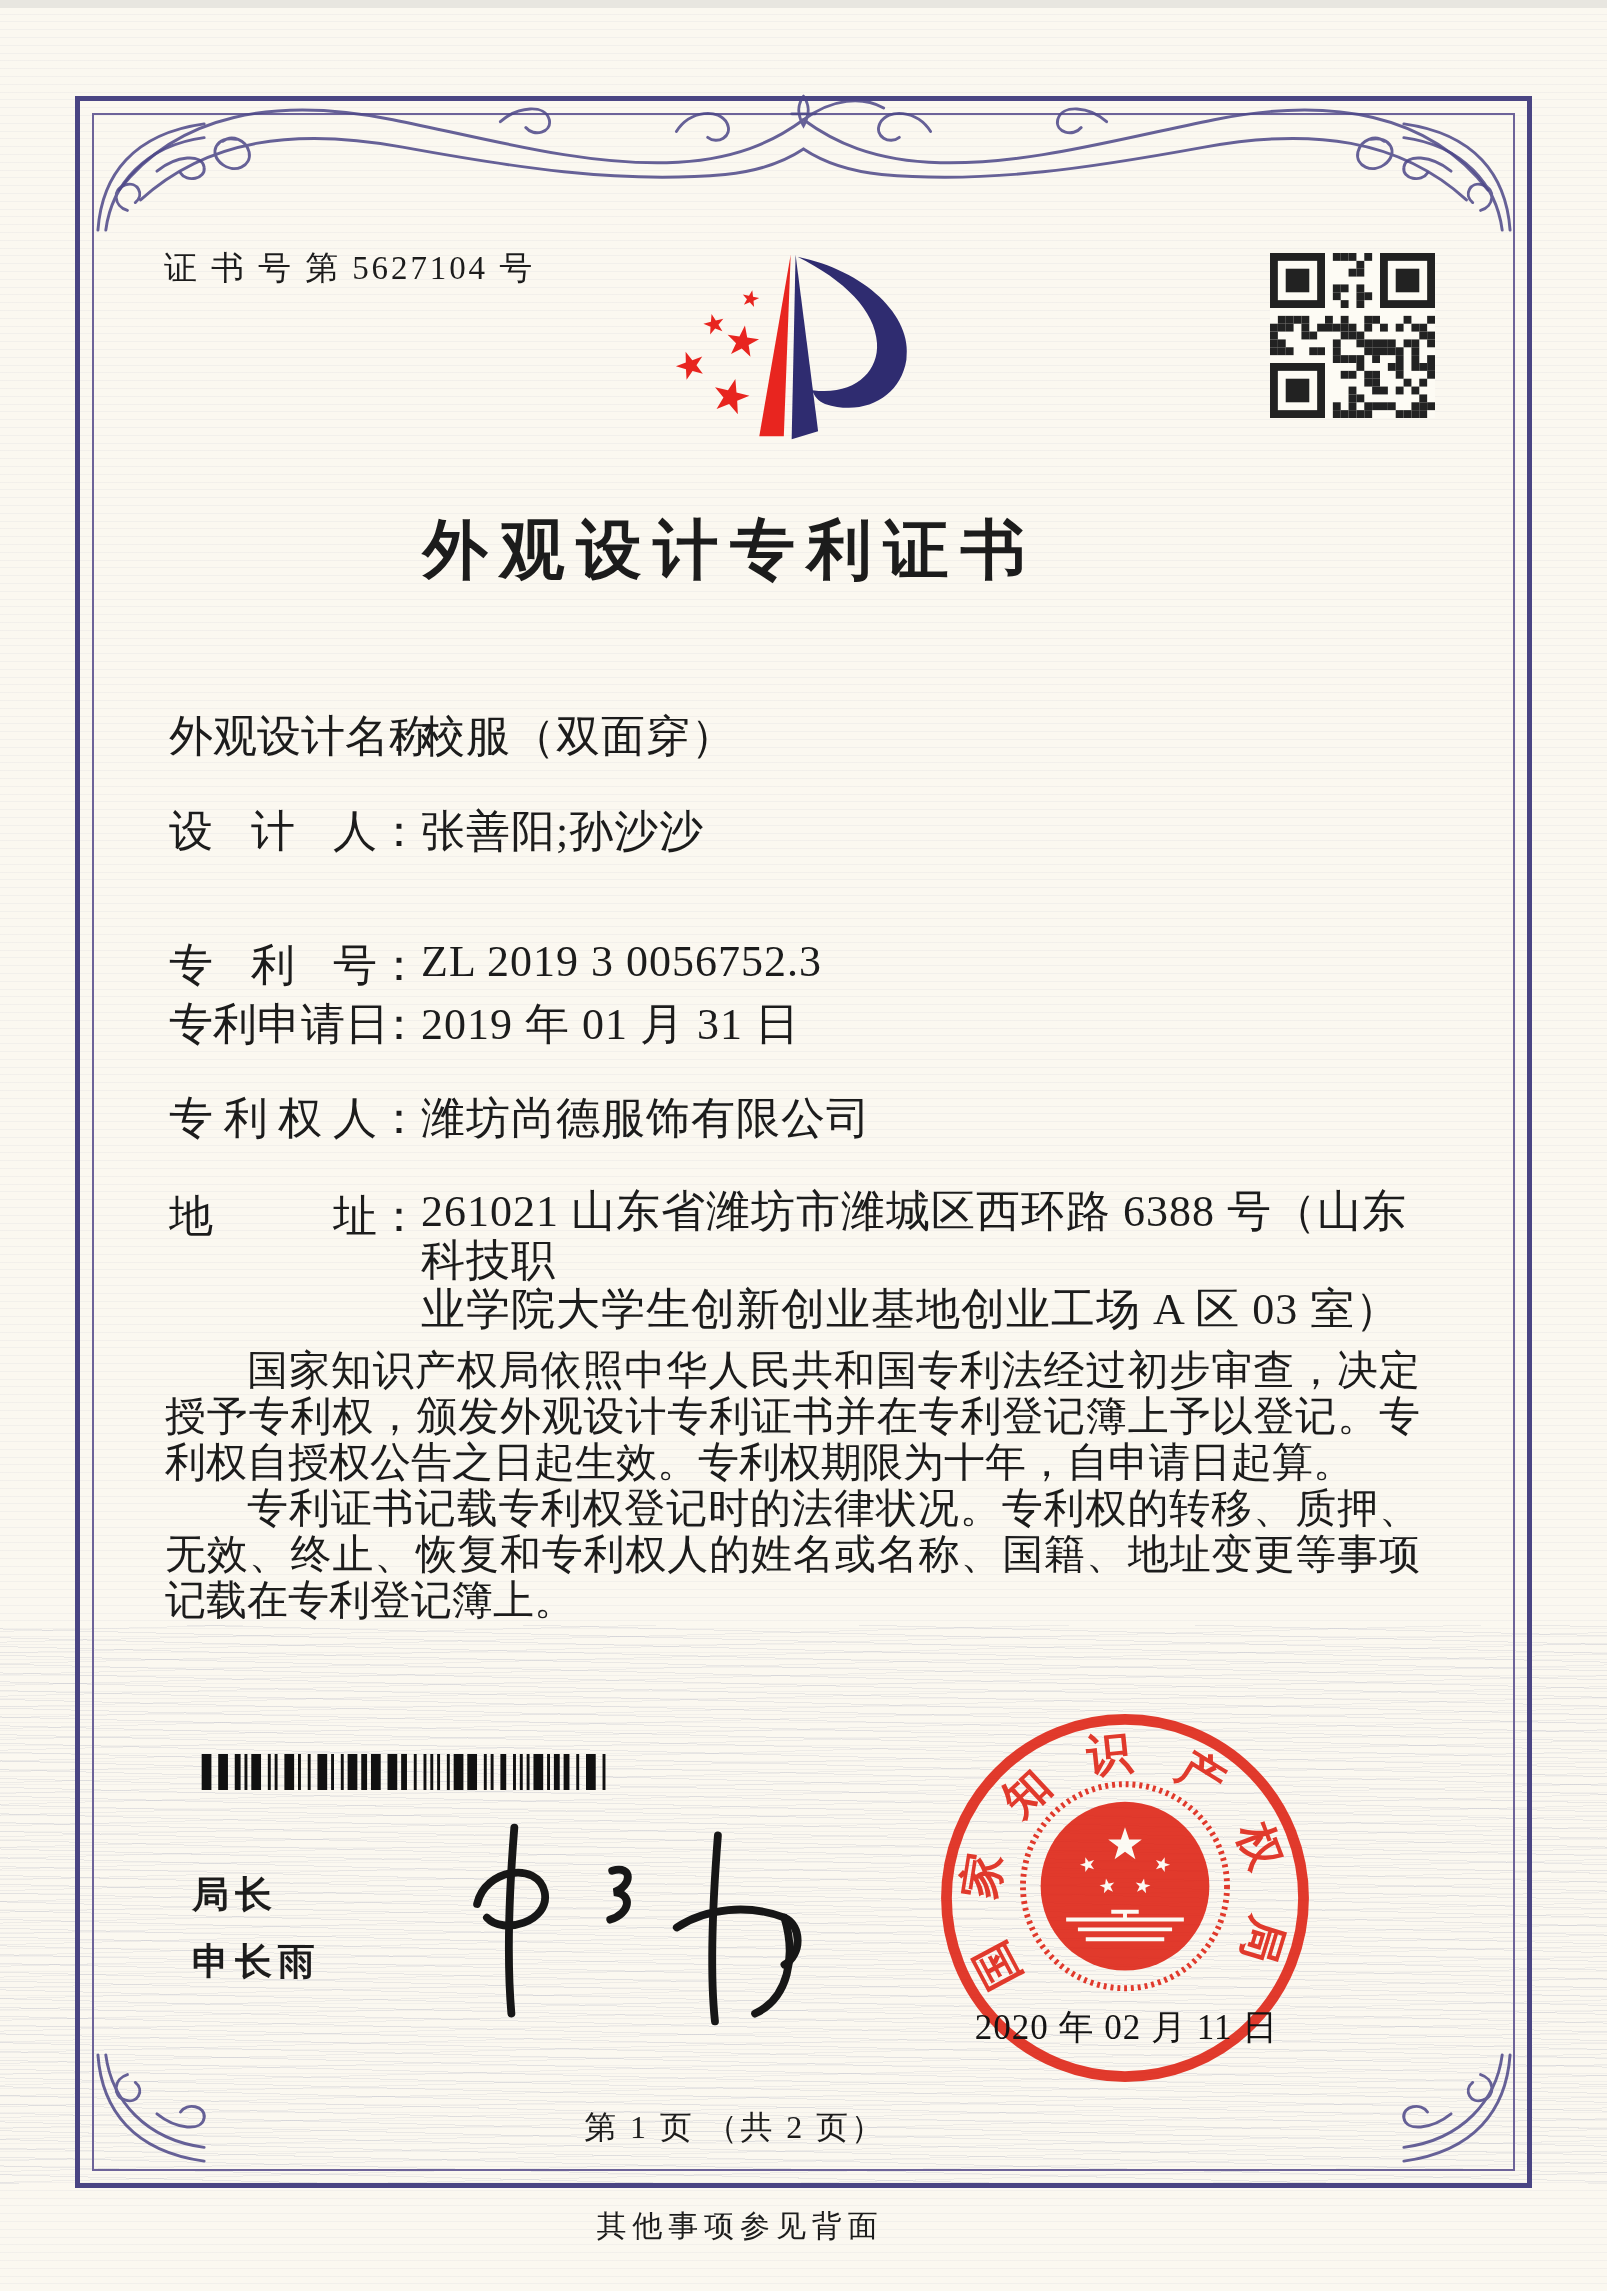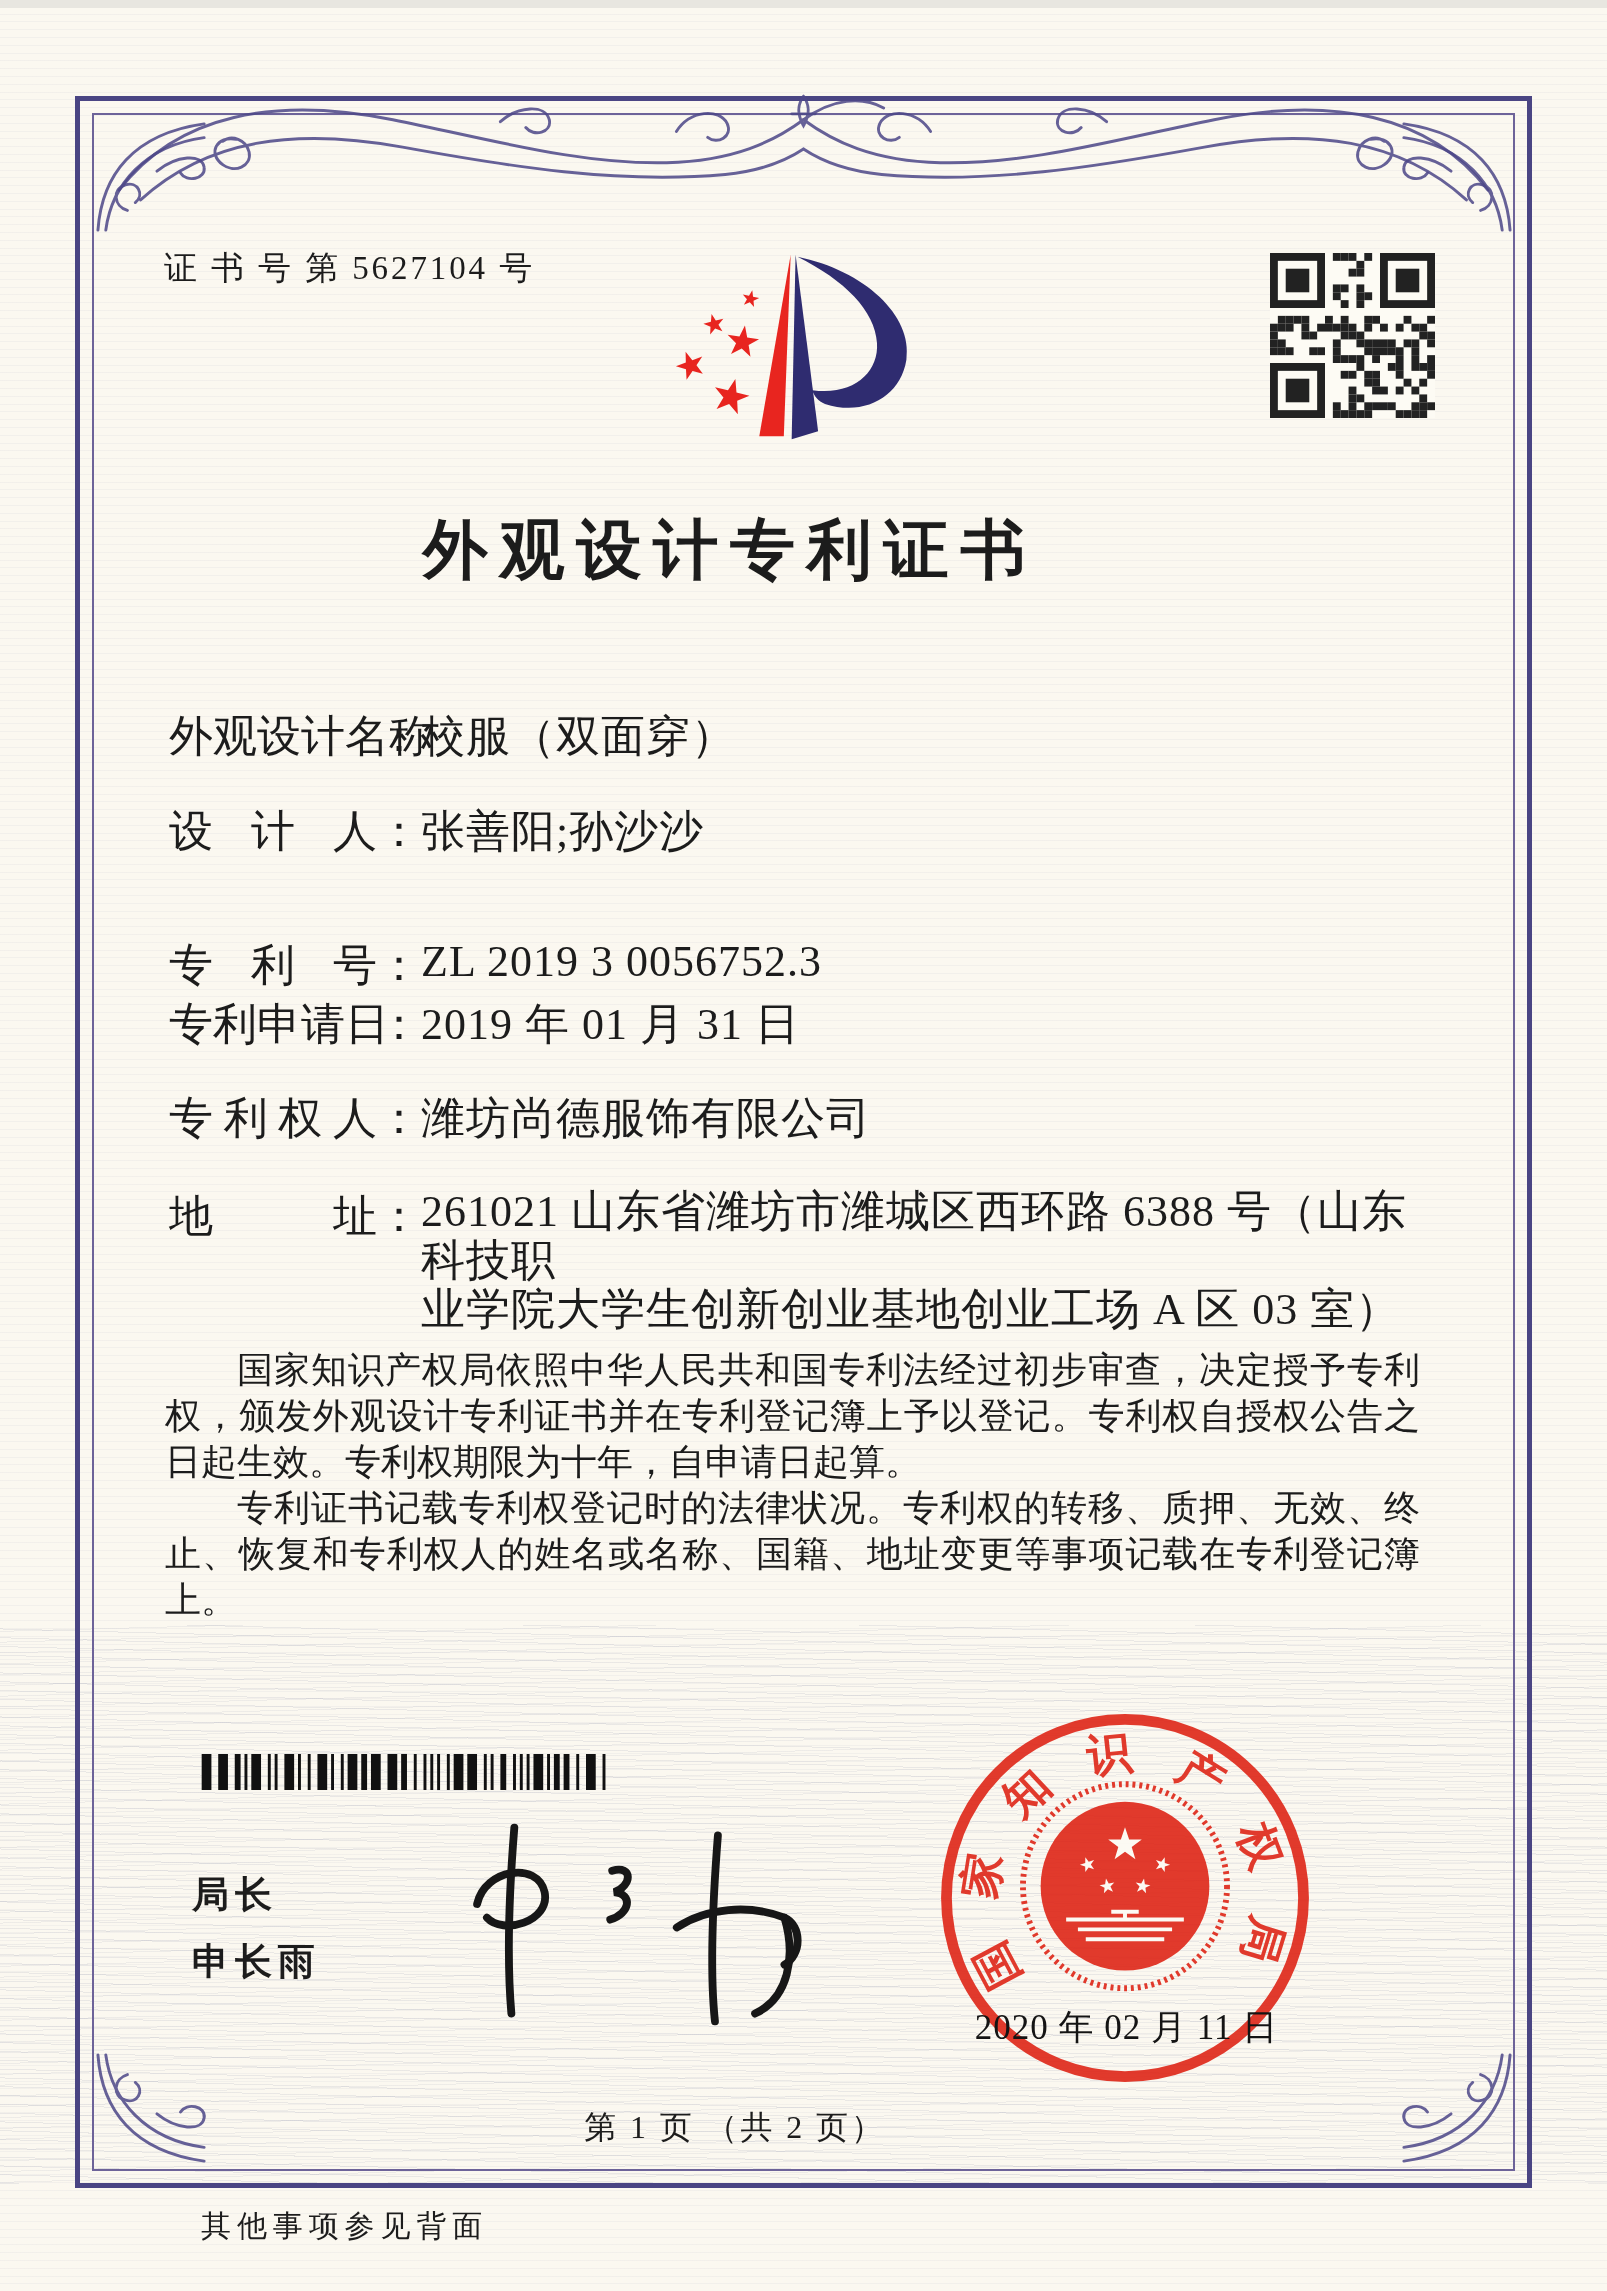--- a/index.html
+++ b/index.html
@@ -21,30 +21,30 @@
   .row{position:absolute;left:169px;font-size:44px;white-space:nowrap;}
   .f-label{display:inline-block;width:208px;text-align:justify;text-align-last:justify;vertical-align:top;}
   .colon{display:inline-block;vertical-align:top;}
   .f-value{display:inline-block;vertical-align:top;letter-spacing:1px;}
   .r1{top:699px}.r2{top:794px}.r3{top:928px}.r4{top:987px}.r5{top:1081px}
   .r-addr{top:1179px}
   .addr-val{display:inline-block;vertical-align:top;width:1010px;line-height:49px;letter-spacing:1px;white-space:normal;}
   .r-grant{top:1281px}
   .grant-no{position:absolute;left:635px;top:0;white-space:nowrap;}
   .g-label{display:inline-block;width:196px;text-align:justify;text-align-last:justify;}
-  .paras{position:absolute;left:165px;top:1339px;width:1255px;font-size:36px;line-height:46px;text-align:justify;}
+  .paras{position:absolute;left:165px;top:1339px;width:1255px;font-size:41px;line-height:46px;text-align:justify;}
   .paras p{margin:0;text-indent:2em;}
   .barcode-box{left:200px;top:1746px;width:412px;height:36px;}
   .signer-title{left:192px;top:1862px;font-size:37px;font-weight:bold;font-family:"Liberation Sans","DejaVu Sans",sans-serif;letter-spacing:5.9px;}
   .signer-name{left:192px;top:1929px;font-size:37px;font-weight:bold;font-family:"Liberation Sans","DejaVu Sans",sans-serif;letter-spacing:5.9px;}
   .sig-box{left:420px;top:1802px;}
   .seal-box{left:919px;top:1684px;z-index:4;}
   .seal-date{left:965px;top:1996px;width:323px;text-align:center;font-size:35px;color:#141414;z-index:5;letter-spacing:1px;}
   .page-info{left:196px;top:2098px;width:1078px;text-align:center;font-size:32px;letter-spacing:2.9px;}
-  .back-note{left:201px;top:2198px;width:1078px;font-size:30px;letter-spacing:5.9px;}
+  .back-note{left:201px;top:2198px;width:1078px;text-align:center;font-size:30px;letter-spacing:5.9px;}
   .orn{stroke:#4d4788;fill:none;stroke-linecap:round;opacity:.85;}
   svg{display:block;}
 </style>
 </head>
 <body>
 
 <div class="page">
   <div class="wave-band"></div>
 
   <div class="frame-outer"></div>

